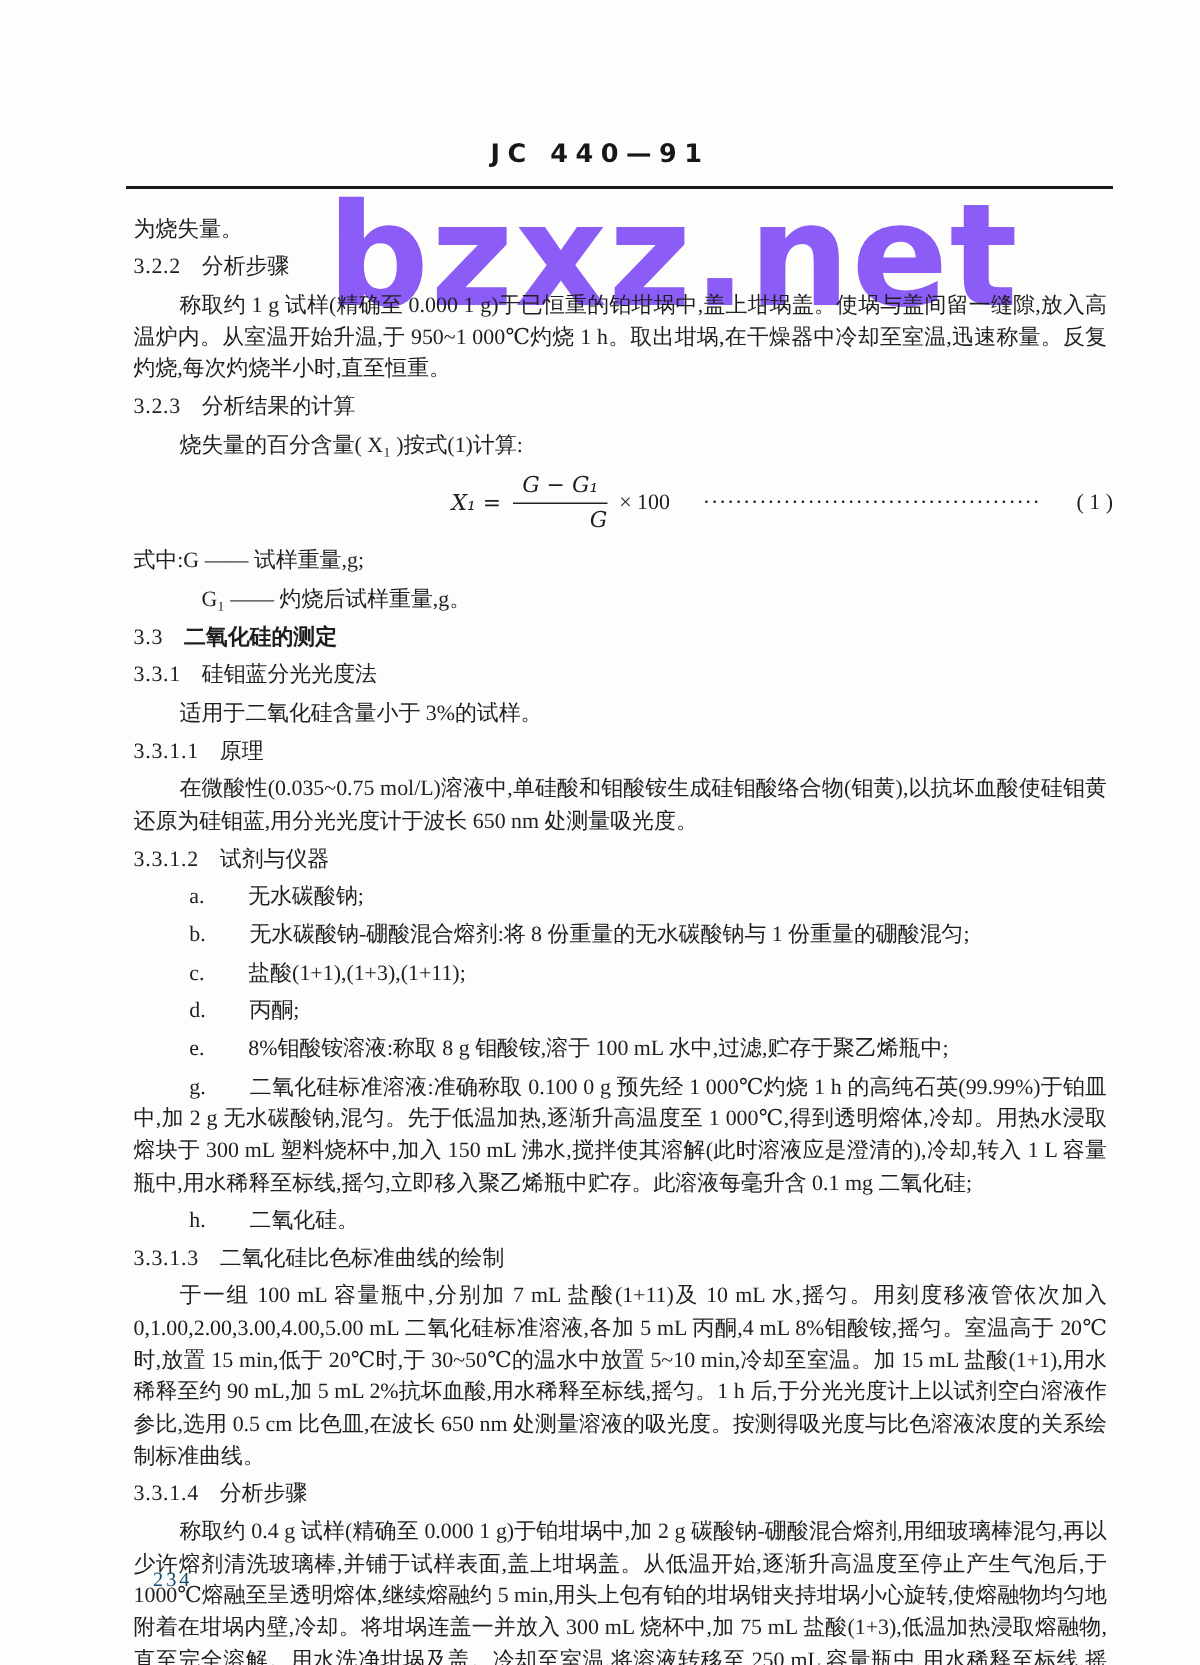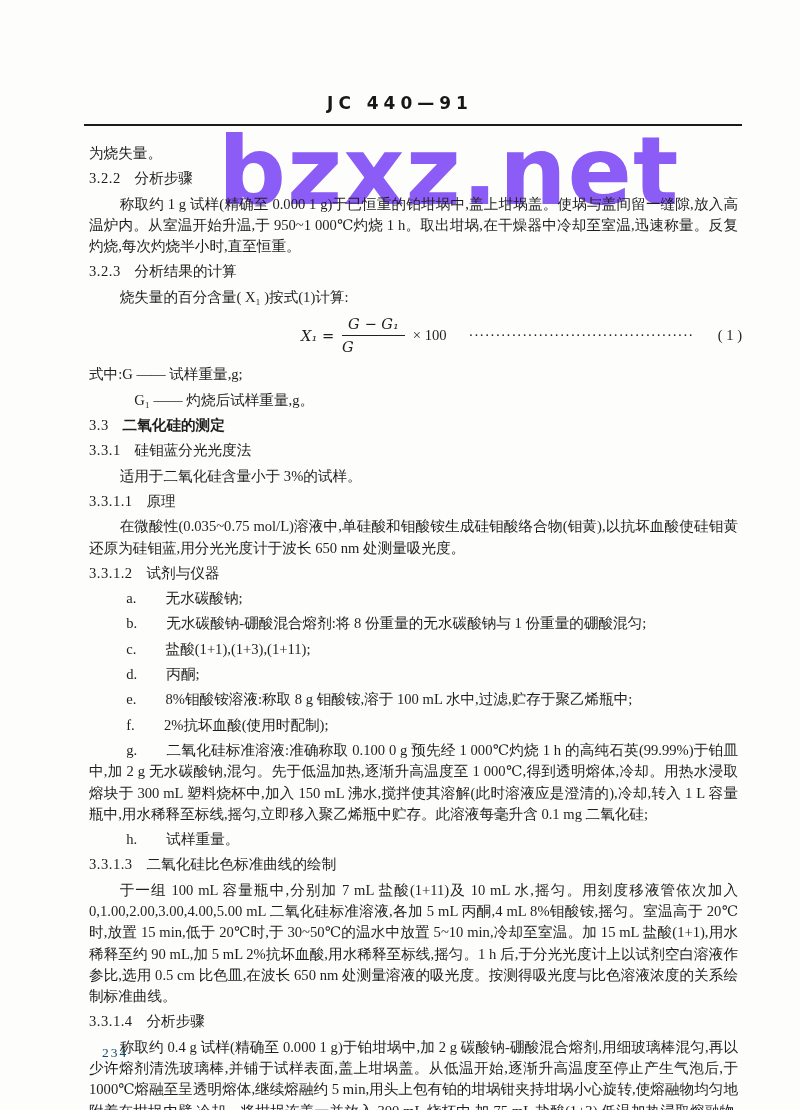--- a/index.html
+++ b/index.html
@@ -19,21 +19,21 @@
   .para{text-indent:2.1em;text-align:justify;}
   .plain{text-align:left;}
   .plain-indent{padding-left:3.1em;}
   .heading .sec-num{letter-spacing:0.5px;margin-right:0.95em;}
   .heading.bold .sec-title{font-weight:bold;text-align:right;}
   .list-item{text-indent:2.55em;text-align:justify;}
   .li-label{margin-right:2em;}
   .formula-row{display:flex;align-items:center;margin:6px 0 8px 0;}
   .f-lead{flex:0 0 216px;}
   .f-var{font-style:italic;font-family:"DejaVu Serif","Liberation Serif",serif;}
-  .frac{display:inline-flex;flex-direction:column;align-items:flex-start;margin:0 8px;line-height:1.35;}
+  .frac{display:inline-flex;flex-direction:column;align-items:flex-end;margin:0 8px;line-height:1.35;}
   .frac-num{padding:0 6px 1px 6px;border-bottom:1.4px solid #222;}
   .frac-den{padding-top:1px;}
   .f-mult{margin:0 20px 0 0;}
   .f-dots{flex:1 1 auto;overflow:hidden;white-space:nowrap;margin:0 2px;letter-spacing:0.5px;color:#222;}
   .f-eqno{flex:0 0 auto;}
   .pageno{position:absolute;left:102px;top:1045px;z-index:1;font-size:13.5px;letter-spacing:2px;color:#0c4a6e;}
 </style>
 </head>
 <body>
 
@@ -64,22 +64,21 @@
       <div class="blk heading"><span class="sec-num">3.3.1</span><span class="sec-title">硅钼蓝分光光度法</span></div>
       <div class="blk para">适用于二氧化硅含量小于 3%的试样。</div>
       <div class="blk heading"><span class="sec-num">3.3.1.1</span><span class="sec-title">原理</span></div>
       <div class="blk para">在微酸性(0.035~0.75 mol/L)溶液中,单硅酸和钼酸铵生成硅钼酸络合物(钼黄),以抗坏血酸使硅钼黄还原为硅钼蓝,用分光光度计于波长 650 nm 处测量吸光度。</div>
       <div class="blk heading"><span class="sec-num">3.3.1.2</span><span class="sec-title">试剂与仪器</span></div>
       <div class="blk list-item"><span class="li-label">a.</span><span class="li-text">无水碳酸钠;</span></div>
       <div class="blk list-item"><span class="li-label">b.</span><span class="li-text">无水碳酸钠-硼酸混合熔剂:将 8 份重量的无水碳酸钠与 1 份重量的硼酸混匀;</span></div>
       <div class="blk list-item"><span class="li-label">c.</span><span class="li-text">盐酸(1+1),(1+3),(1+11);</span></div>
       <div class="blk list-item"><span class="li-label">d.</span><span class="li-text">丙酮;</span></div>
       <div class="blk list-item"><span class="li-label">e.</span><span class="li-text">8%钼酸铵溶液:称取 8 g 钼酸铵,溶于 100 mL 水中,过滤,贮存于聚乙烯瓶中;</span></div>
-      <div class="blk list-item"><span class="li-label">f.</span><span class="li-text">2%抗坏血酸(使用时配制);</span></div>
       <div class="blk list-item"><span class="li-label">g.</span><span class="li-text">二氧化硅标准溶液:准确称取 0.100 0 g 预先经 1 000℃灼烧 1 h 的高纯石英(99.99%)于铂皿中,加 2 g 无水碳酸钠,混匀。先于低温加热,逐渐升高温度至 1 000℃,得到透明熔体,冷却。用热水浸取熔块于 300 mL 塑料烧杯中,加入 150 mL 沸水,搅拌使其溶解(此时溶液应是澄清的),冷却,转入 1 L 容量瓶中,用水稀释至标线,摇匀,立即移入聚乙烯瓶中贮存。此溶液每毫升含 0.1 mg 二氧化硅;</span></div>
-      <div class="blk list-item"><span class="li-label">h.</span><span class="li-text">试样重量。</span></div>
+      <div class="blk list-item"><span class="li-label">h.</span><span class="li-text">二氧化硅。</span></div>
       <div class="blk heading"><span class="sec-num">3.3.1.3</span><span class="sec-title">二氧化硅比色标准曲线的绘制</span></div>
       <div class="blk para">于一组 100 mL 容量瓶中,分别加 7 mL 盐酸(1+11)及 10 mL 水,摇匀。用刻度移液管依次加入 0,1.00,2.00,3.00,4.00,5.00 mL 二氧化硅标准溶液,各加 5 mL 丙酮,4 mL 8%钼酸铵,摇匀。室温高于 20℃时,放置 15 min,低于 20℃时,于 30~50℃的温水中放置 5~10 min,冷却至室温。加 15 mL 盐酸(1+1),用水稀释至约 90 mL,加 5 mL 2%抗坏血酸,用水稀释至标线,摇匀。1 h 后,于分光光度计上以试剂空白溶液作参比,选用 0.5 cm 比色皿,在波长 650 nm 处测量溶液的吸光度。按测得吸光度与比色溶液浓度的关系绘制标准曲线。</div>
       <div class="blk heading"><span class="sec-num">3.3.1.4</span><span class="sec-title">分析步骤</span></div>
       <div class="blk para">称取约 0.4 g 试样(精确至 0.000 1 g)于铂坩埚中,加 2 g 碳酸钠-硼酸混合熔剂,用细玻璃棒混匀,再以少许熔剂清洗玻璃棒,并铺于试样表面,盖上坩埚盖。从低温开始,逐渐升高温度至停止产生气泡后,于 1000℃熔融至呈透明熔体,继续熔融约 5 min,用头上包有铂的坩埚钳夹持坩埚小心旋转,使熔融物均匀地附着在坩埚内壁,冷却。将坩埚连盖一并放入 300 mL 烧杯中,加 75 mL 盐酸(1+3),低温加热浸取熔融物,直至完全溶解。用水洗净坩埚及盖。冷却至室温,将溶液转移至 250 mL 容量瓶中,用水稀释至标线,摇匀。此为试液 A 供测定二氧化硅、三氧化二铁、三氧化二铝、二氧化钛、氧化钙、氧化镁之</div>
     </div>
   <div class="pageno">234</div>
 </div>
 
 </body></html>

